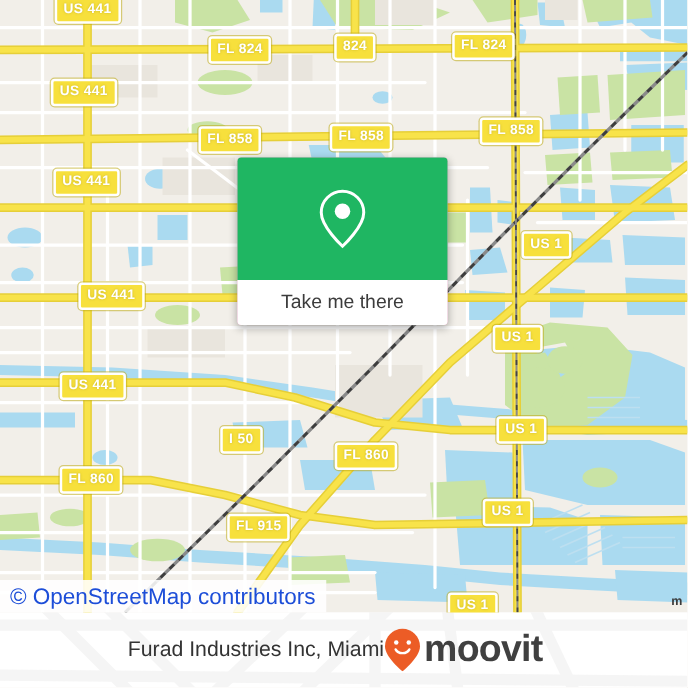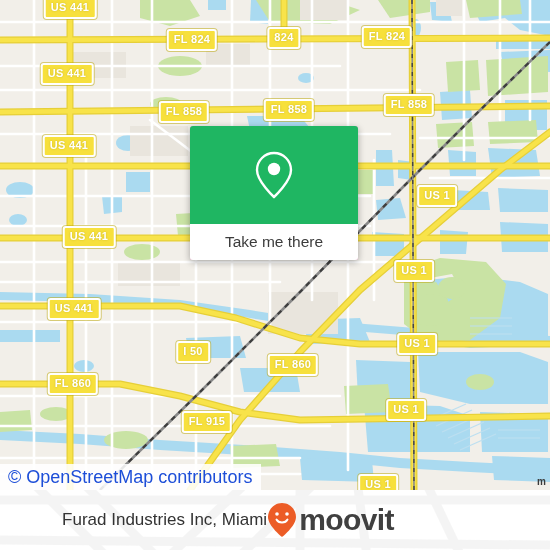--- a/index.html
+++ b/index.html
@@ -132,21 +132,21 @@
     left: 0; top: -490px;
     width: 550px; height: 550px;
     opacity: 0.085;
     pointer-events: none;
   }
   #footer-inner {
     position: relative;
     width: 448px; height: 60px;
     display: flex;
     align-items: center;
-    justify-content: center;
+    justify-content: flex-end;
     padding: 0 14px 0 22px;
     z-index: 2;
   }
   #place-title {
     font-size: 17px;
     color: #333333;
     font-family: "Liberation Sans", sans-serif;
     white-space: nowrap;
   }
   #brand {

